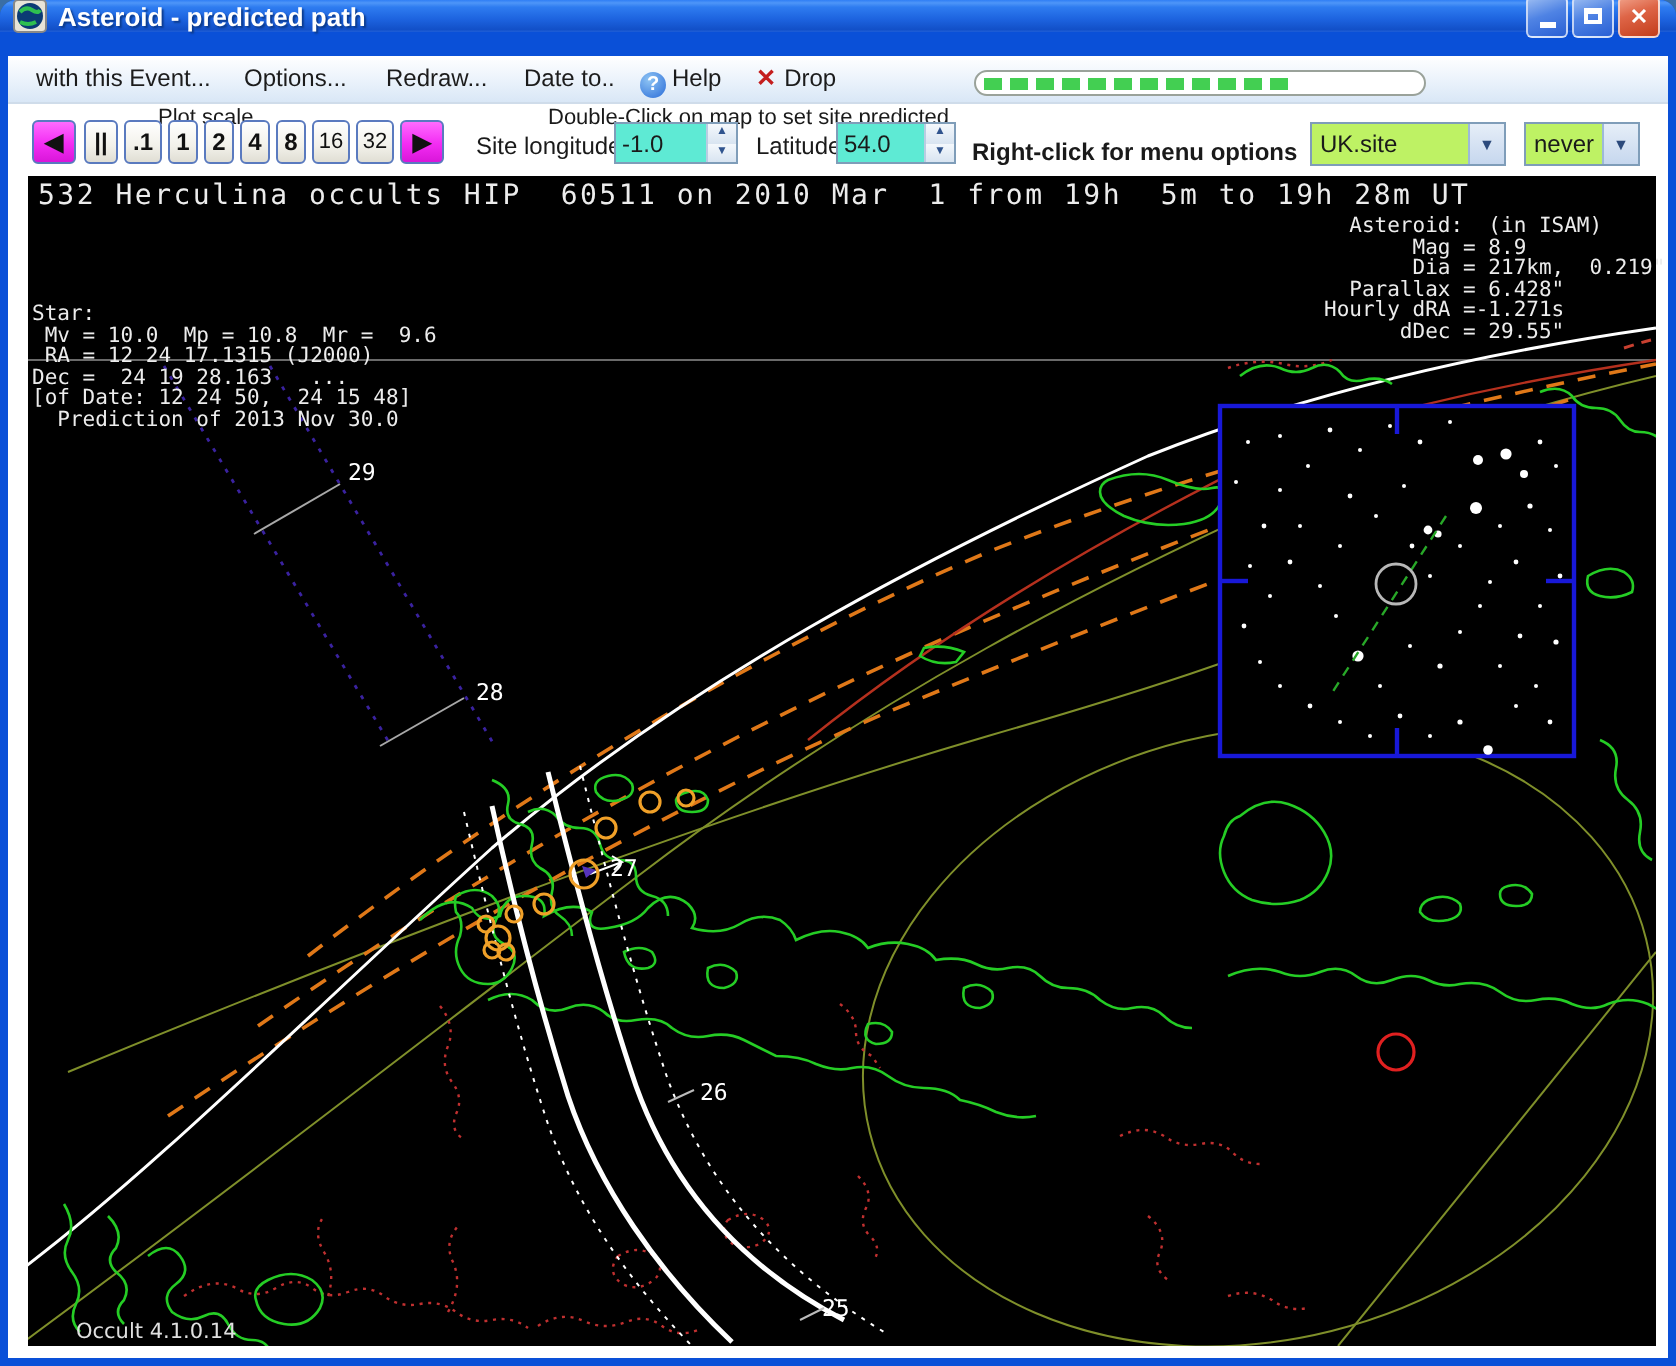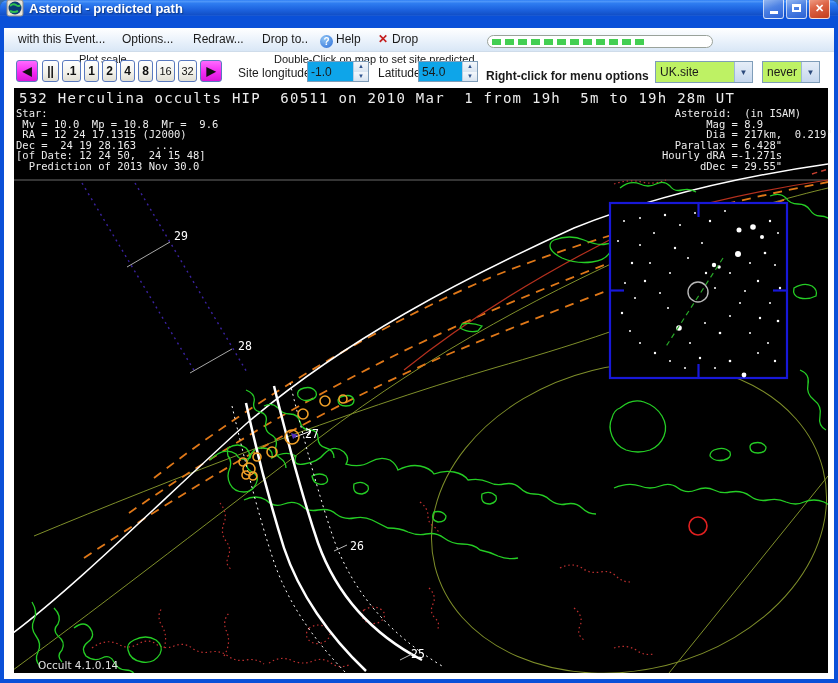--- a/index.html
+++ b/index.html
@@ -22,33 +22,33 @@
   .help-q{display:inline-block;width:13px;height:13px;border-radius:50%;background:radial-gradient(circle at 35% 30%,#8ec4f4,#2a6cd8);color:#fff;font-size:10px;font-weight:bold;text-align:center;line-height:13px;vertical-align:-2px;margin-right:3px;}
   .exit-x{color:#c41e1e;font-weight:bold;margin-right:4px;font-size:12px;}
   .progress{position:absolute;left:483px;top:7px;width:226px;height:13px;border:1px solid #9aa29a;border-radius:7px;background:#fff;display:flex;align-items:center;padding:0 4px;gap:4px;box-sizing:border-box;}
   .pseg{width:9px;height:6px;background:#43cf52;flex:0 0 auto;}
   
   .toolbar{height:36px;background:#fff;position:relative;font-size:11px;color:#1a1a1a;}
   .tb-label{position:absolute;white-space:nowrap;}
   .xp-btn{position:absolute;top:8px;height:22px;border:1px solid #5a7abf;border-radius:3px;background:linear-gradient(#ffffff,#f2f1ea 60%,#e0ded4);box-sizing:border-box;text-align:center;font-size:11px;color:#111;display:flex;align-items:center;justify-content:center;cursor:default;}
   .xp-btn.bold{font-weight:bold;font-size:12px;}
   .xp-btn.mag{background:linear-gradient(#ff6bff,#f32cf3 55%,#d916d9);color:#111;font-weight:bold;font-size:12px;}
-  .fieldbox{position:absolute;top:9px;height:21px;border:1px solid #7f9db9;background:#0ea5e9;box-sizing:border-box;display:flex;}
+  .fieldbox{position:absolute;top:9px;height:21px;border:1px solid #7f9db9;background:#5eead4;box-sizing:border-box;display:flex;}
   .fieldval{font-size:12px;padding:3px 2px 0 3px;flex:1 1 auto;white-space:nowrap;overflow:hidden;}
   .spinner{width:14px;border-left:1px solid #b9cde2;display:flex;flex-direction:column;}
   .spin{flex:1;background:linear-gradient(#f4f8fc,#d8e4f1);font-size:6px;line-height:9px;color:#30548e;text-align:center;}
   .combo{position:absolute;top:9px;height:22px;border:1px solid #7f9db9;background:#bef264;box-sizing:border-box;display:flex;align-items:stretch;}
   .combo .cval{flex:1;font-size:12px;padding:3px 0 0 4px;white-space:nowrap;overflow:hidden;}
   .combo .carrow{width:17px;background:linear-gradient(#e6eef8,#c6d7ee);border-left:1px solid #9db9d9;color:#2c4a7c;font-size:8px;display:flex;align-items:center;justify-content:center;}
   
   .map-wrap{position:relative;margin-left:10px;width:814px;height:585px;background:#000;}
   .map-pre{position:absolute;margin:0;color:#ececec;font-family:"DejaVu Sans Mono",monospace;white-space:pre;pointer-events:none;}
   .map-title{left:5px;top:2px;font-size:14px;font-weight:normal;letter-spacing:1.25px;}
   .blk{font-size:10.5px;line-height:10.5px;top:20px;}
-  .blk1{left:2px;} .blk2{left:302px;} .blk3{left:648px;}
+  .blk1{left:2px;margin-top:44px;} .blk2{left:302px;} .blk3{left:648px;}
   svg{display:block;}
 </style>
 </head>
 <body>
 
 <div class="window">
   <div class="titlebar">
     <span class="app-icon">
       <svg width="18" height="18" viewBox="0 0 18 18">
         <rect x="1" y="1" width="16" height="16" rx="2" fill="#e8e4d8" stroke="#888" stroke-width="1"></rect>
@@ -67,21 +67,21 @@
       <span class="wbtn close">✕</span>
     </span>
   </div>
 
   <div class="client">
 
     <div class="menubar">
       <span class="menu-item" style="left:14px">with this Event...</span>
       <span class="menu-item" style="left:118px">Options...</span>
       <span class="menu-item" style="left:189px">Redraw...</span>
-      <span class="menu-item" style="left:258px">Drop to..</span>
+      <span class="menu-item" style="left:258px">Date to..</span>
       <span class="menu-item" style="left:316px"><span class="help-q">?</span><span>Help</span></span>
       <span class="menu-item" style="left:374px"><span class="exit-x">✕</span><span>Drop</span></span>
       <span class="progress" id="progress-bar">
           <span class="pseg"></span>
           <span class="pseg"></span>
           <span class="pseg"></span>
           <span class="pseg"></span>
           <span class="pseg"></span>
           <span class="pseg"></span>
           <span class="pseg"></span>

